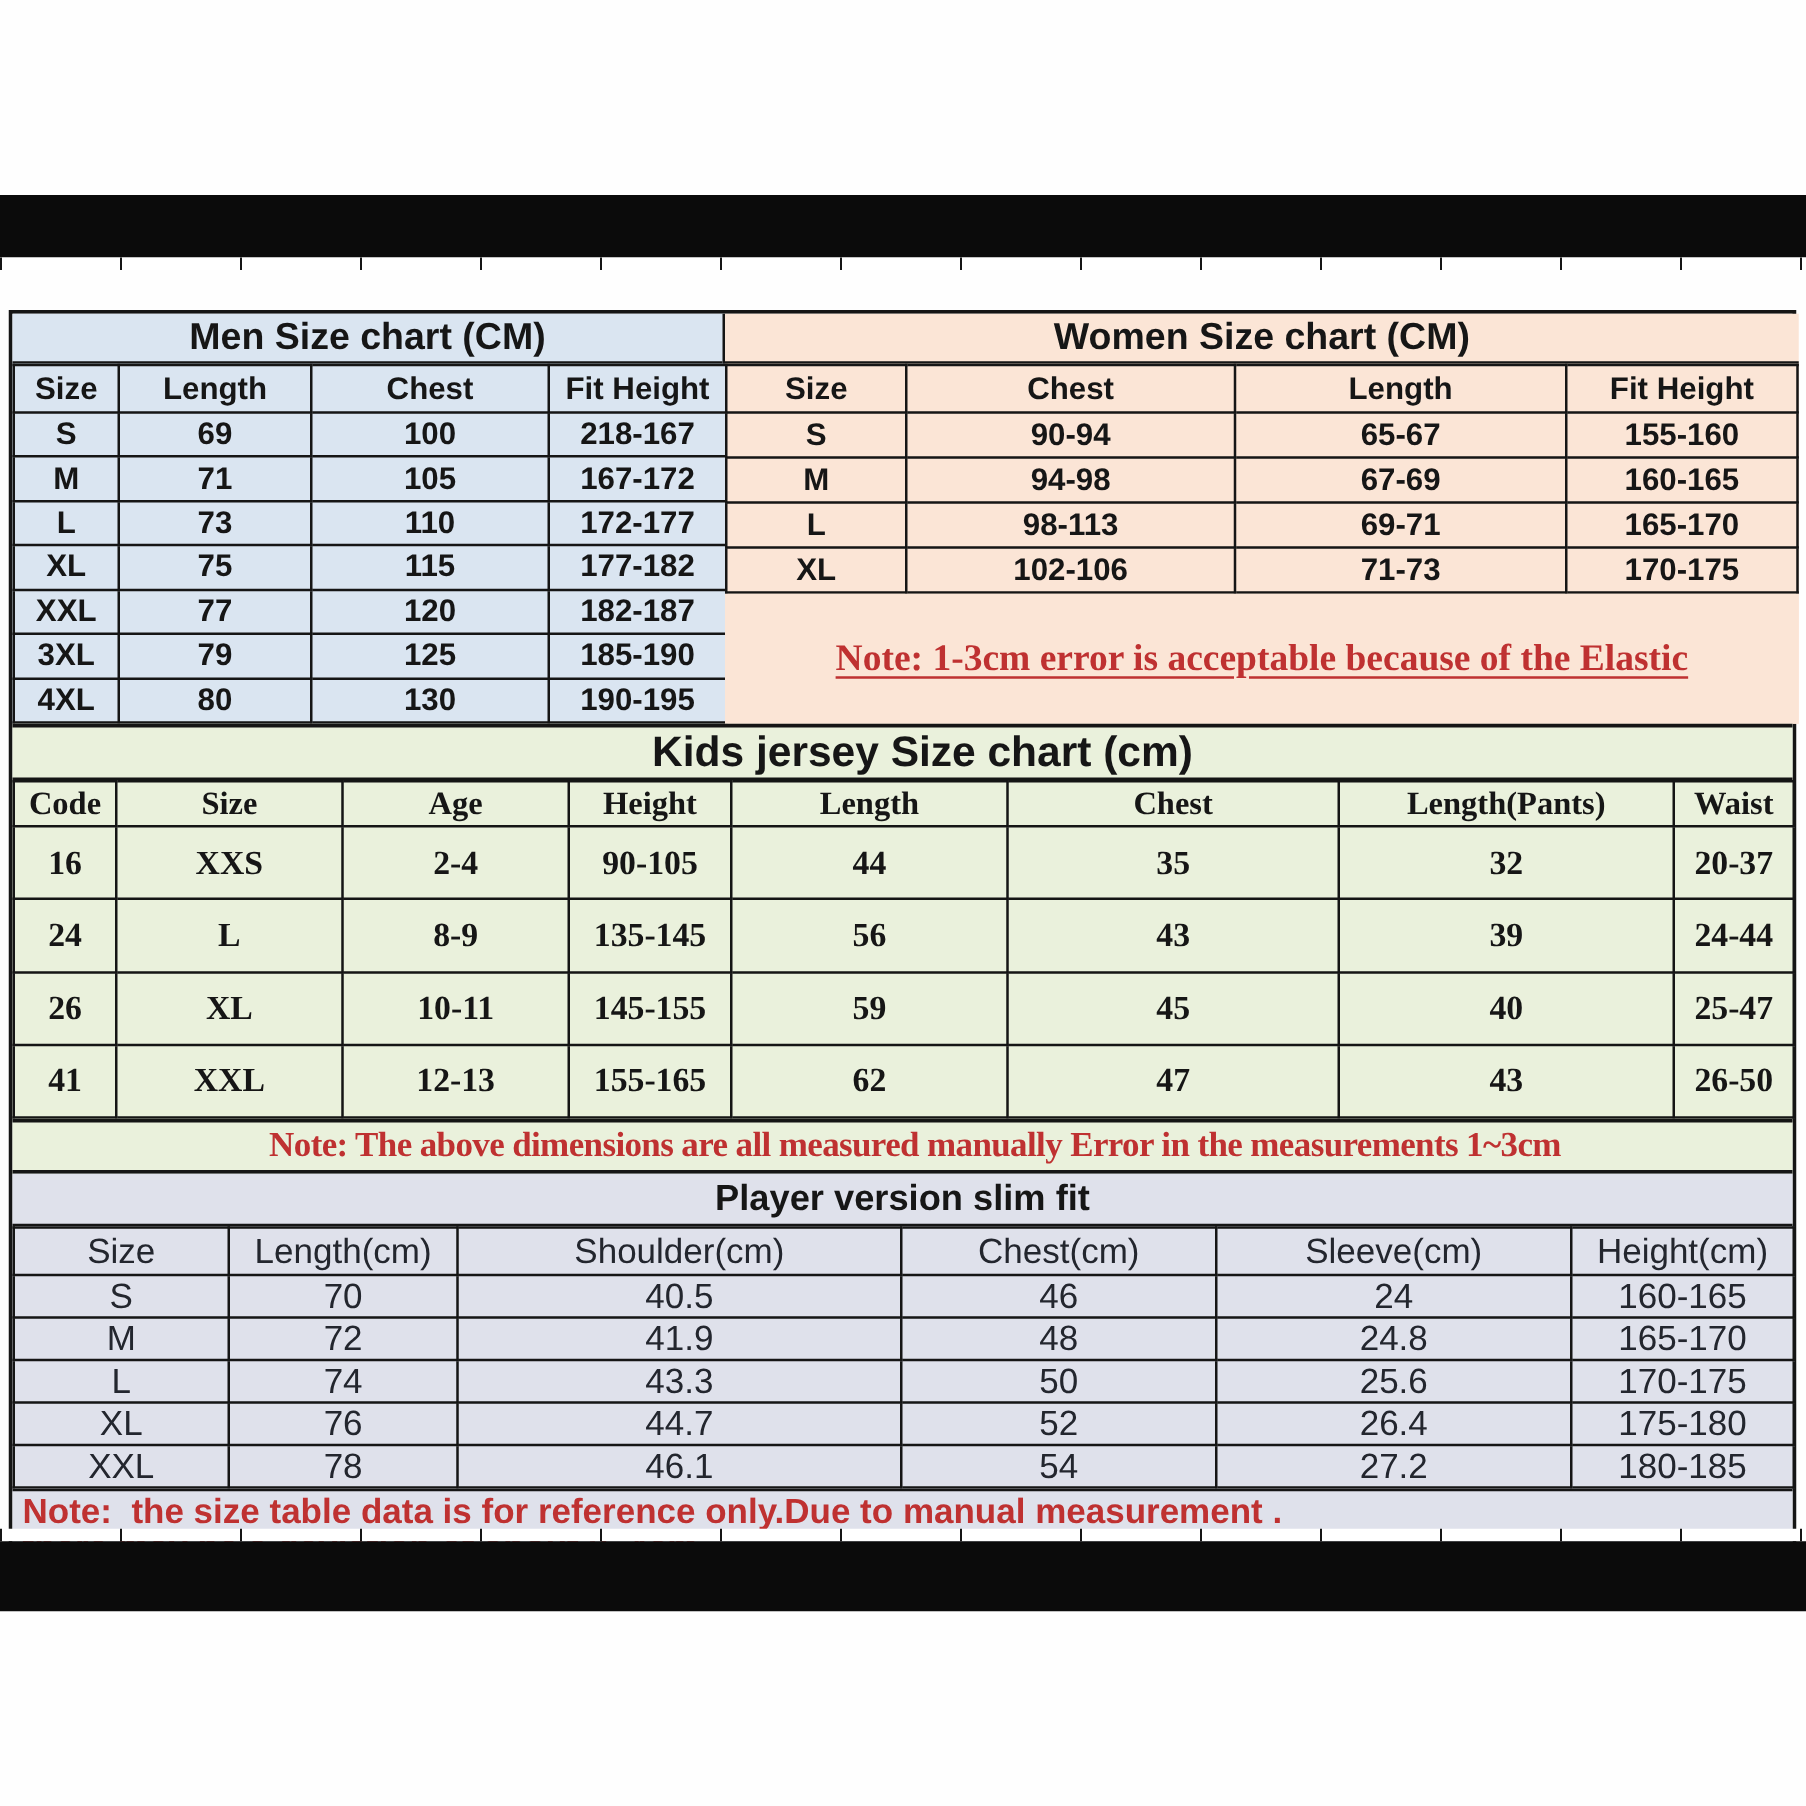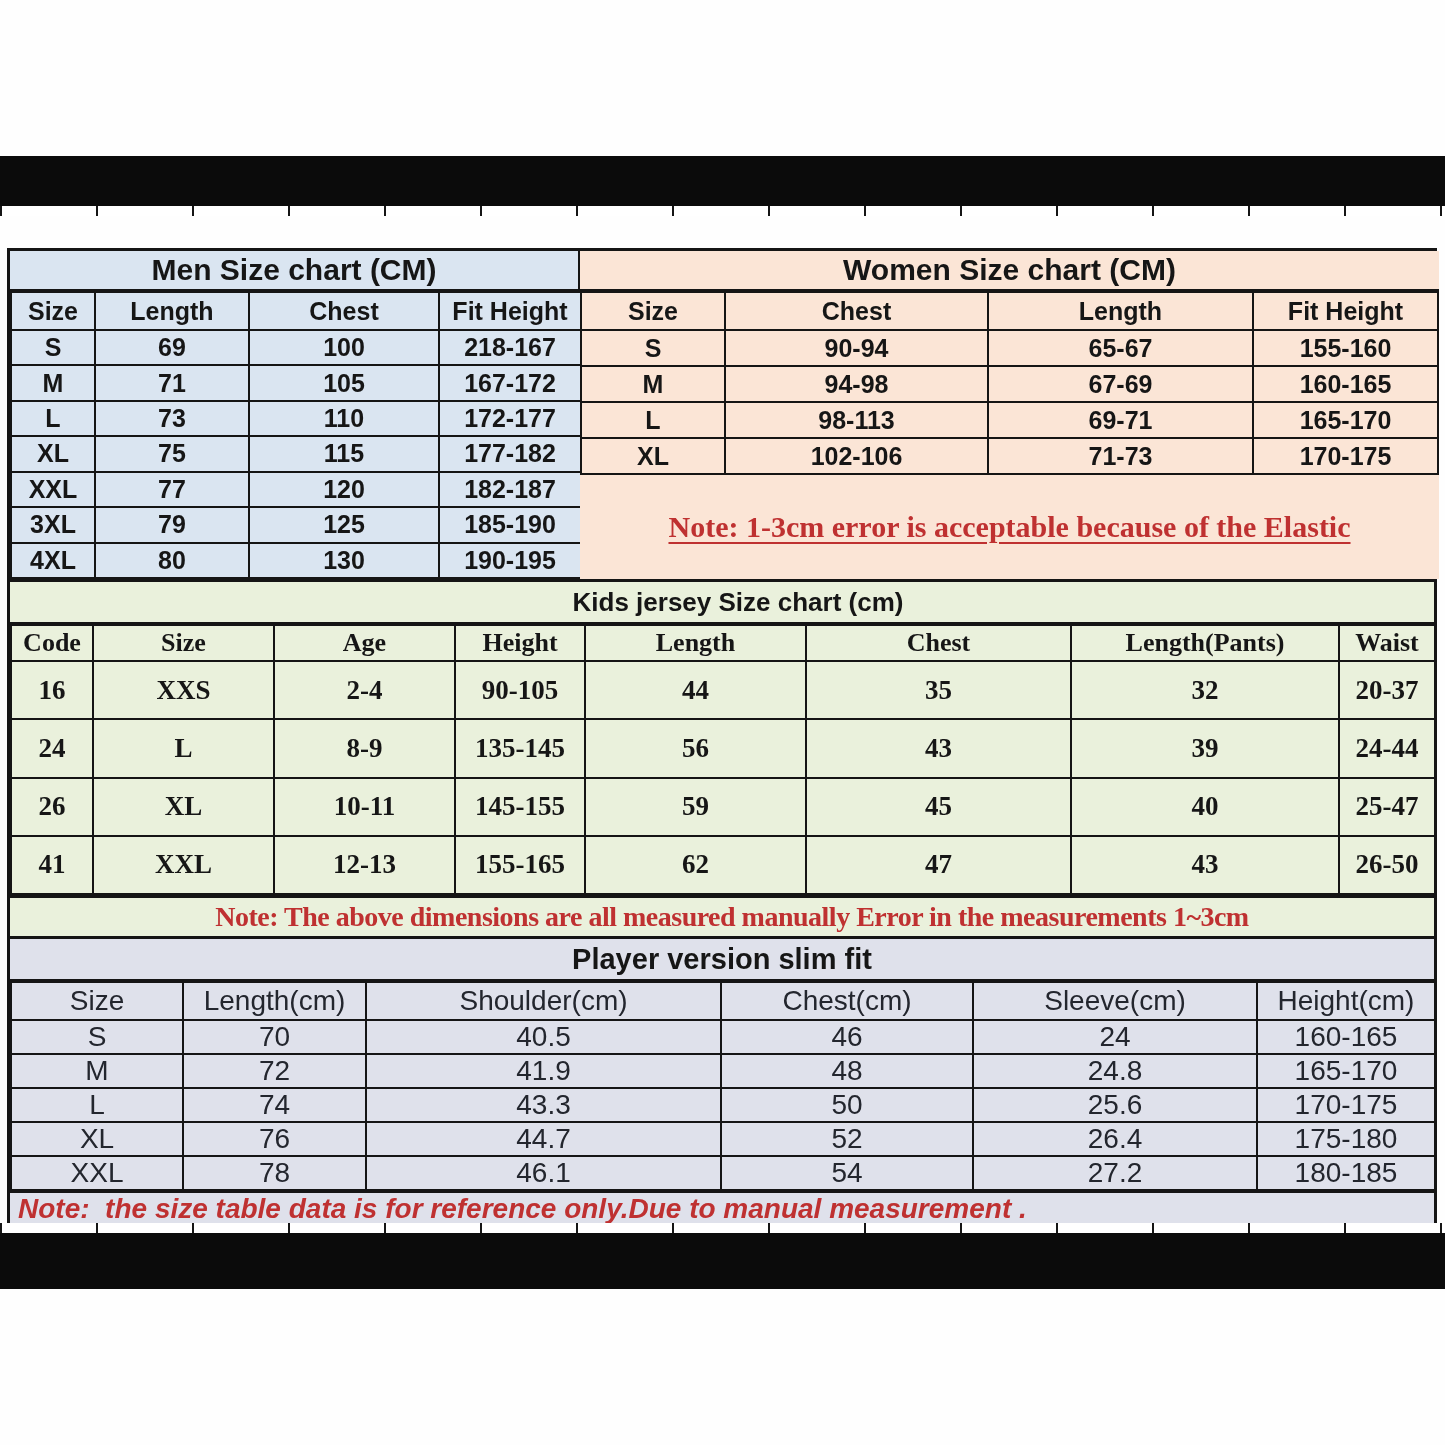--- a/index.html
+++ b/index.html
@@ -40,21 +40,21 @@
   .women-note{
     flex:1;display:flex;align-items:center;justify-content:center;background:var(--women_bg);
   }
   .women-note span{
     color:var(--red);font-weight:bold;font-size:30px;text-decoration:underline;
     text-decoration-thickness:2px;text-underline-offset:5px;font-family:Liberation Serif, serif;
   }
   .kids-title{
     height:40px;flex:0 0 40px;display:flex;align-items:center;justify-content:center;
     background:var(--kids_bg);border-top:3px solid var(--border);border-bottom:2px solid var(--border);
-    font-weight:bold;font-size:26px;padding-left:32px;
+    font-weight:bold;font-size:34px;padding-left:32px;
   }
   .kids-tbl{
     height:284px;background:var(--kids_bg);
     font-family:"Liberation Serif",serif;font-weight:bold;font-size:27px;
   }
   .kids-tbl th{height:34px;font-size:26px;}
   .kids-note{
     height:38px;flex:0 0 38px;display:flex;align-items:center;justify-content:center;
     background:var(--kids_bg);border-top:3px solid var(--border);border-bottom:3px solid var(--border);padding-left:20px;
   }
@@ -66,21 +66,21 @@
     background:var(--player_bg);border-bottom:2px solid var(--border);
     font-weight:bold;font-size:29px;
   }
   .player-tbl{
     height:210px;background:var(--player_bg);
     font-weight:normal;font-size:28px;color:var(--player_ink,#23262e);
   }
   .player-tbl th{height:36px;font-weight:normal;font-size:28px;}
   .footer-note{
     flex:1;background:var(--player_bg);border-top:2px solid var(--border);
-    padding:1px 8px 0 8px;box-sizing:border-box;font-style:italic;
+    padding:1px 8px 0 8px;box-sizing:border-box;
   }
   .footer-note div{
     color:var(--red);font-weight:bold;font-size:28px;line-height:29px;white-space:pre-wrap;
   }
 </style>
 </head>
 <body>
 
 <div class="canvas">
 

